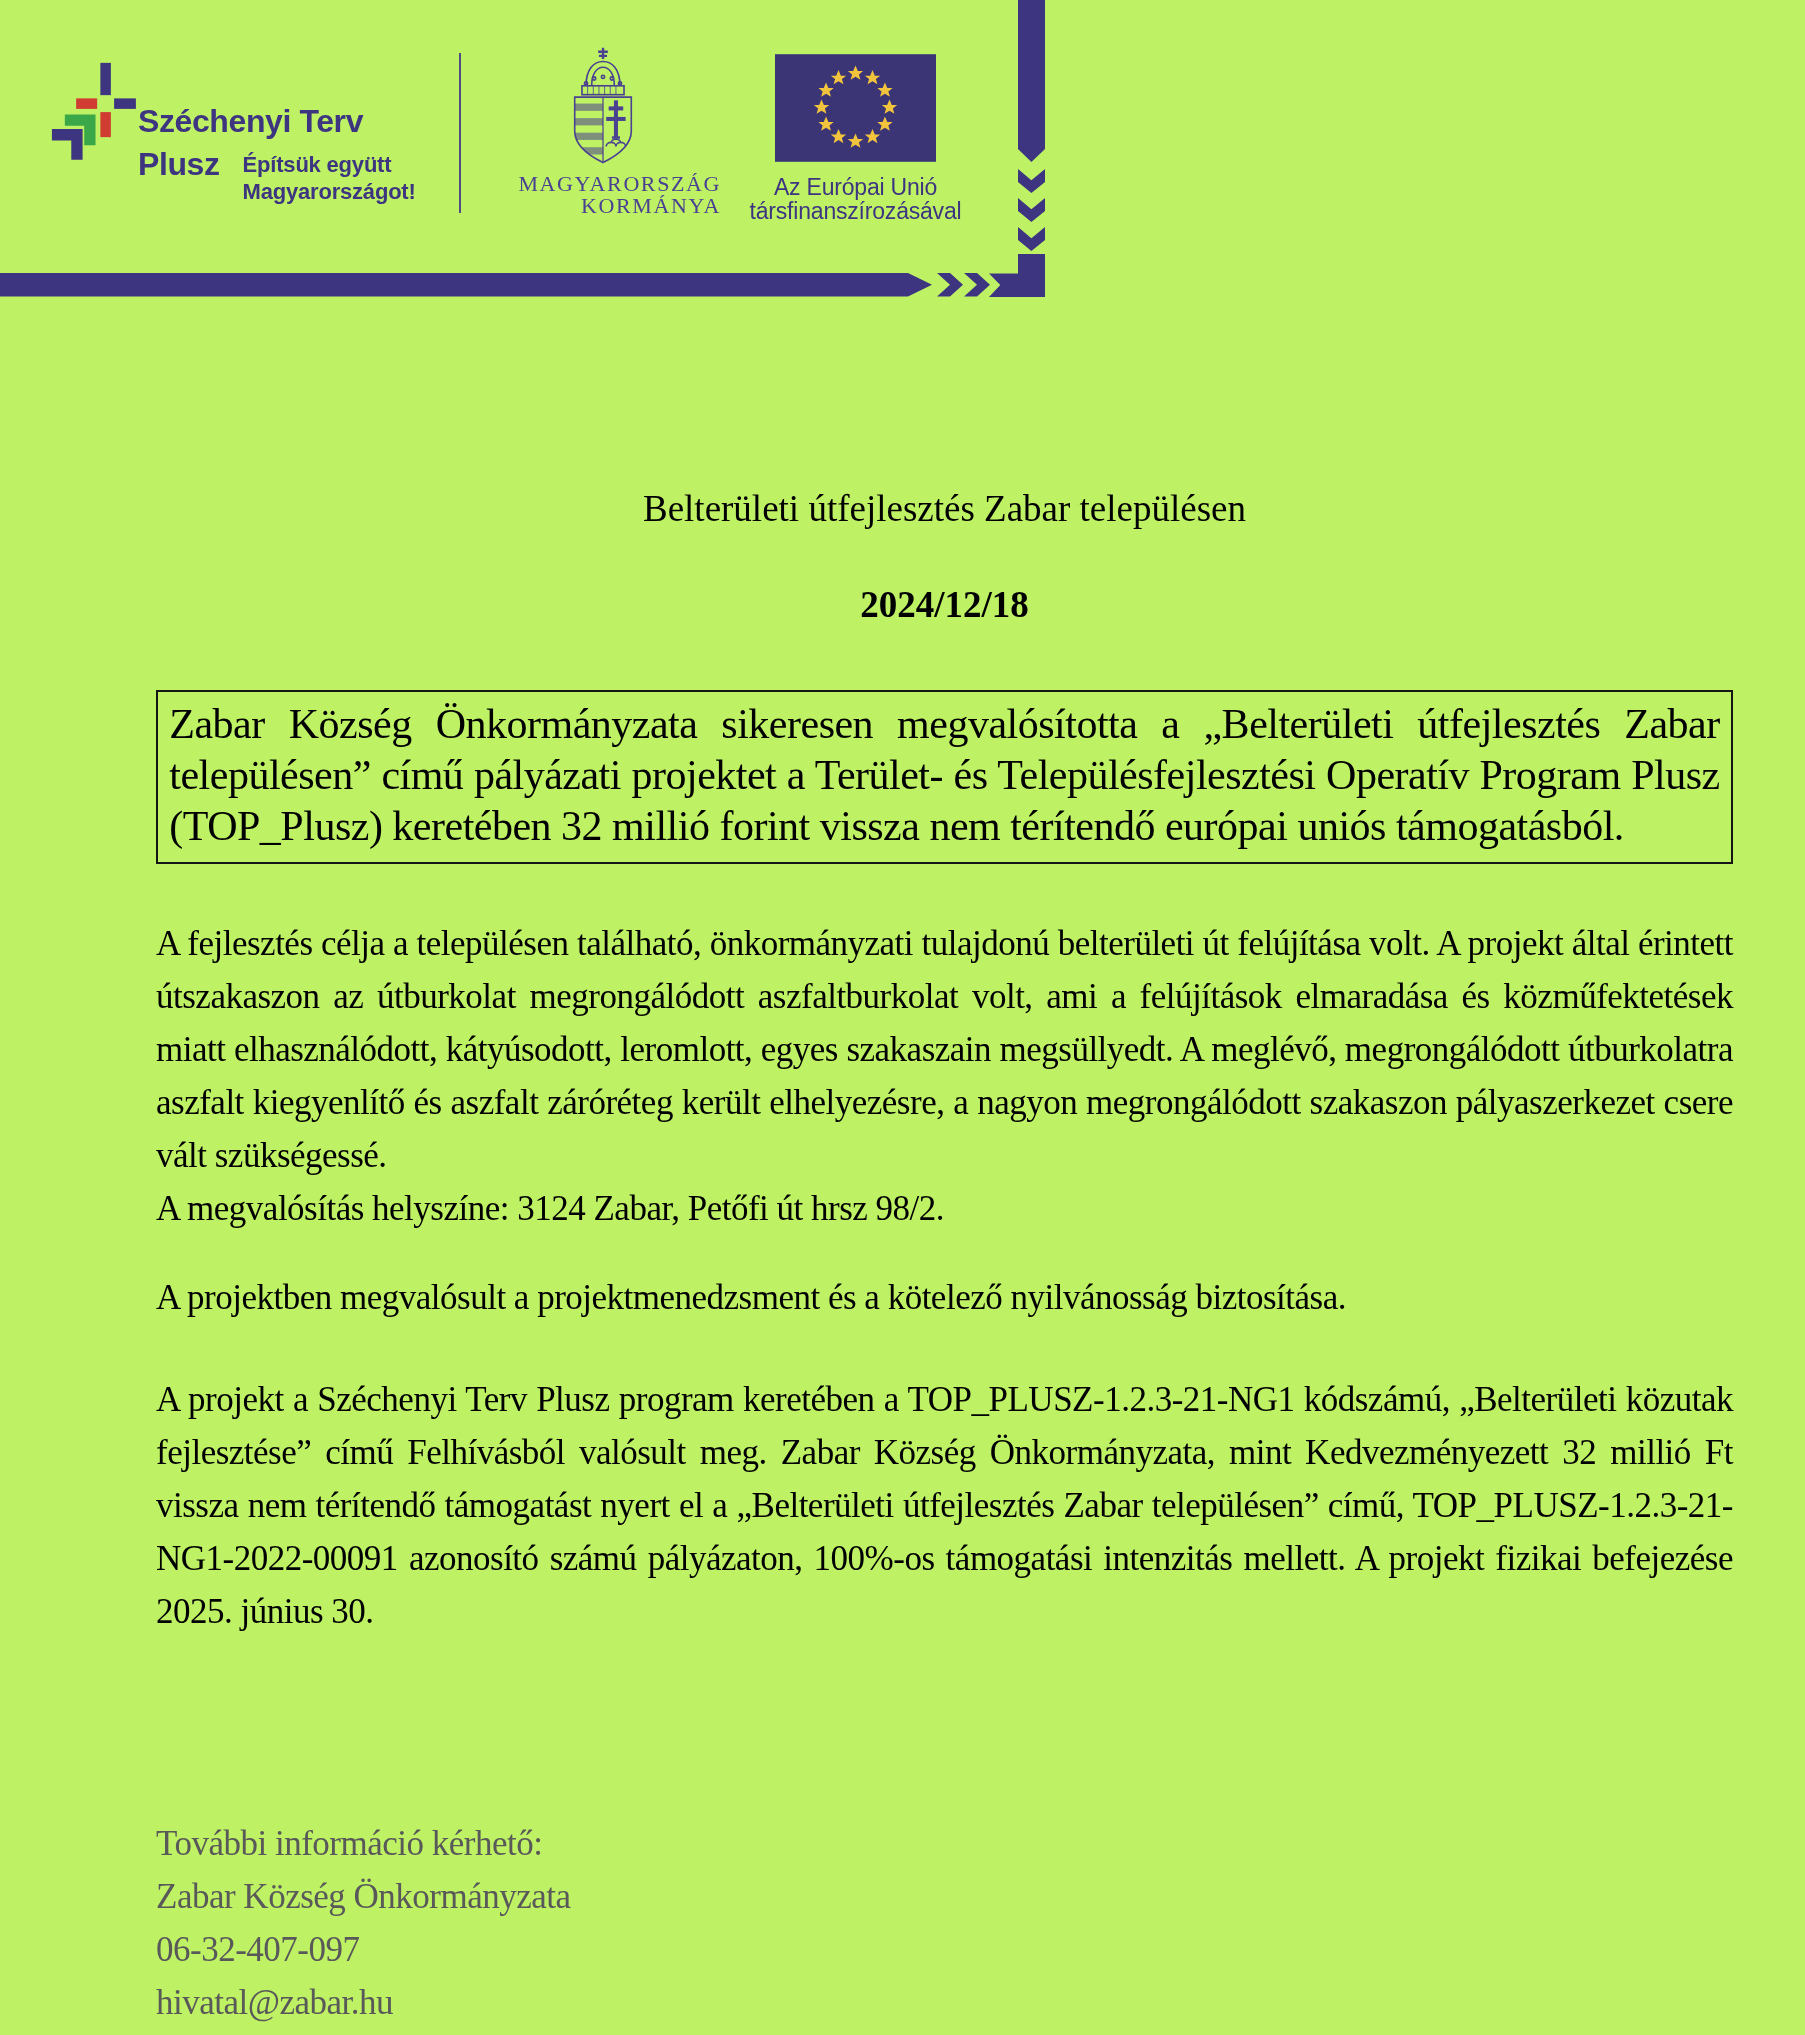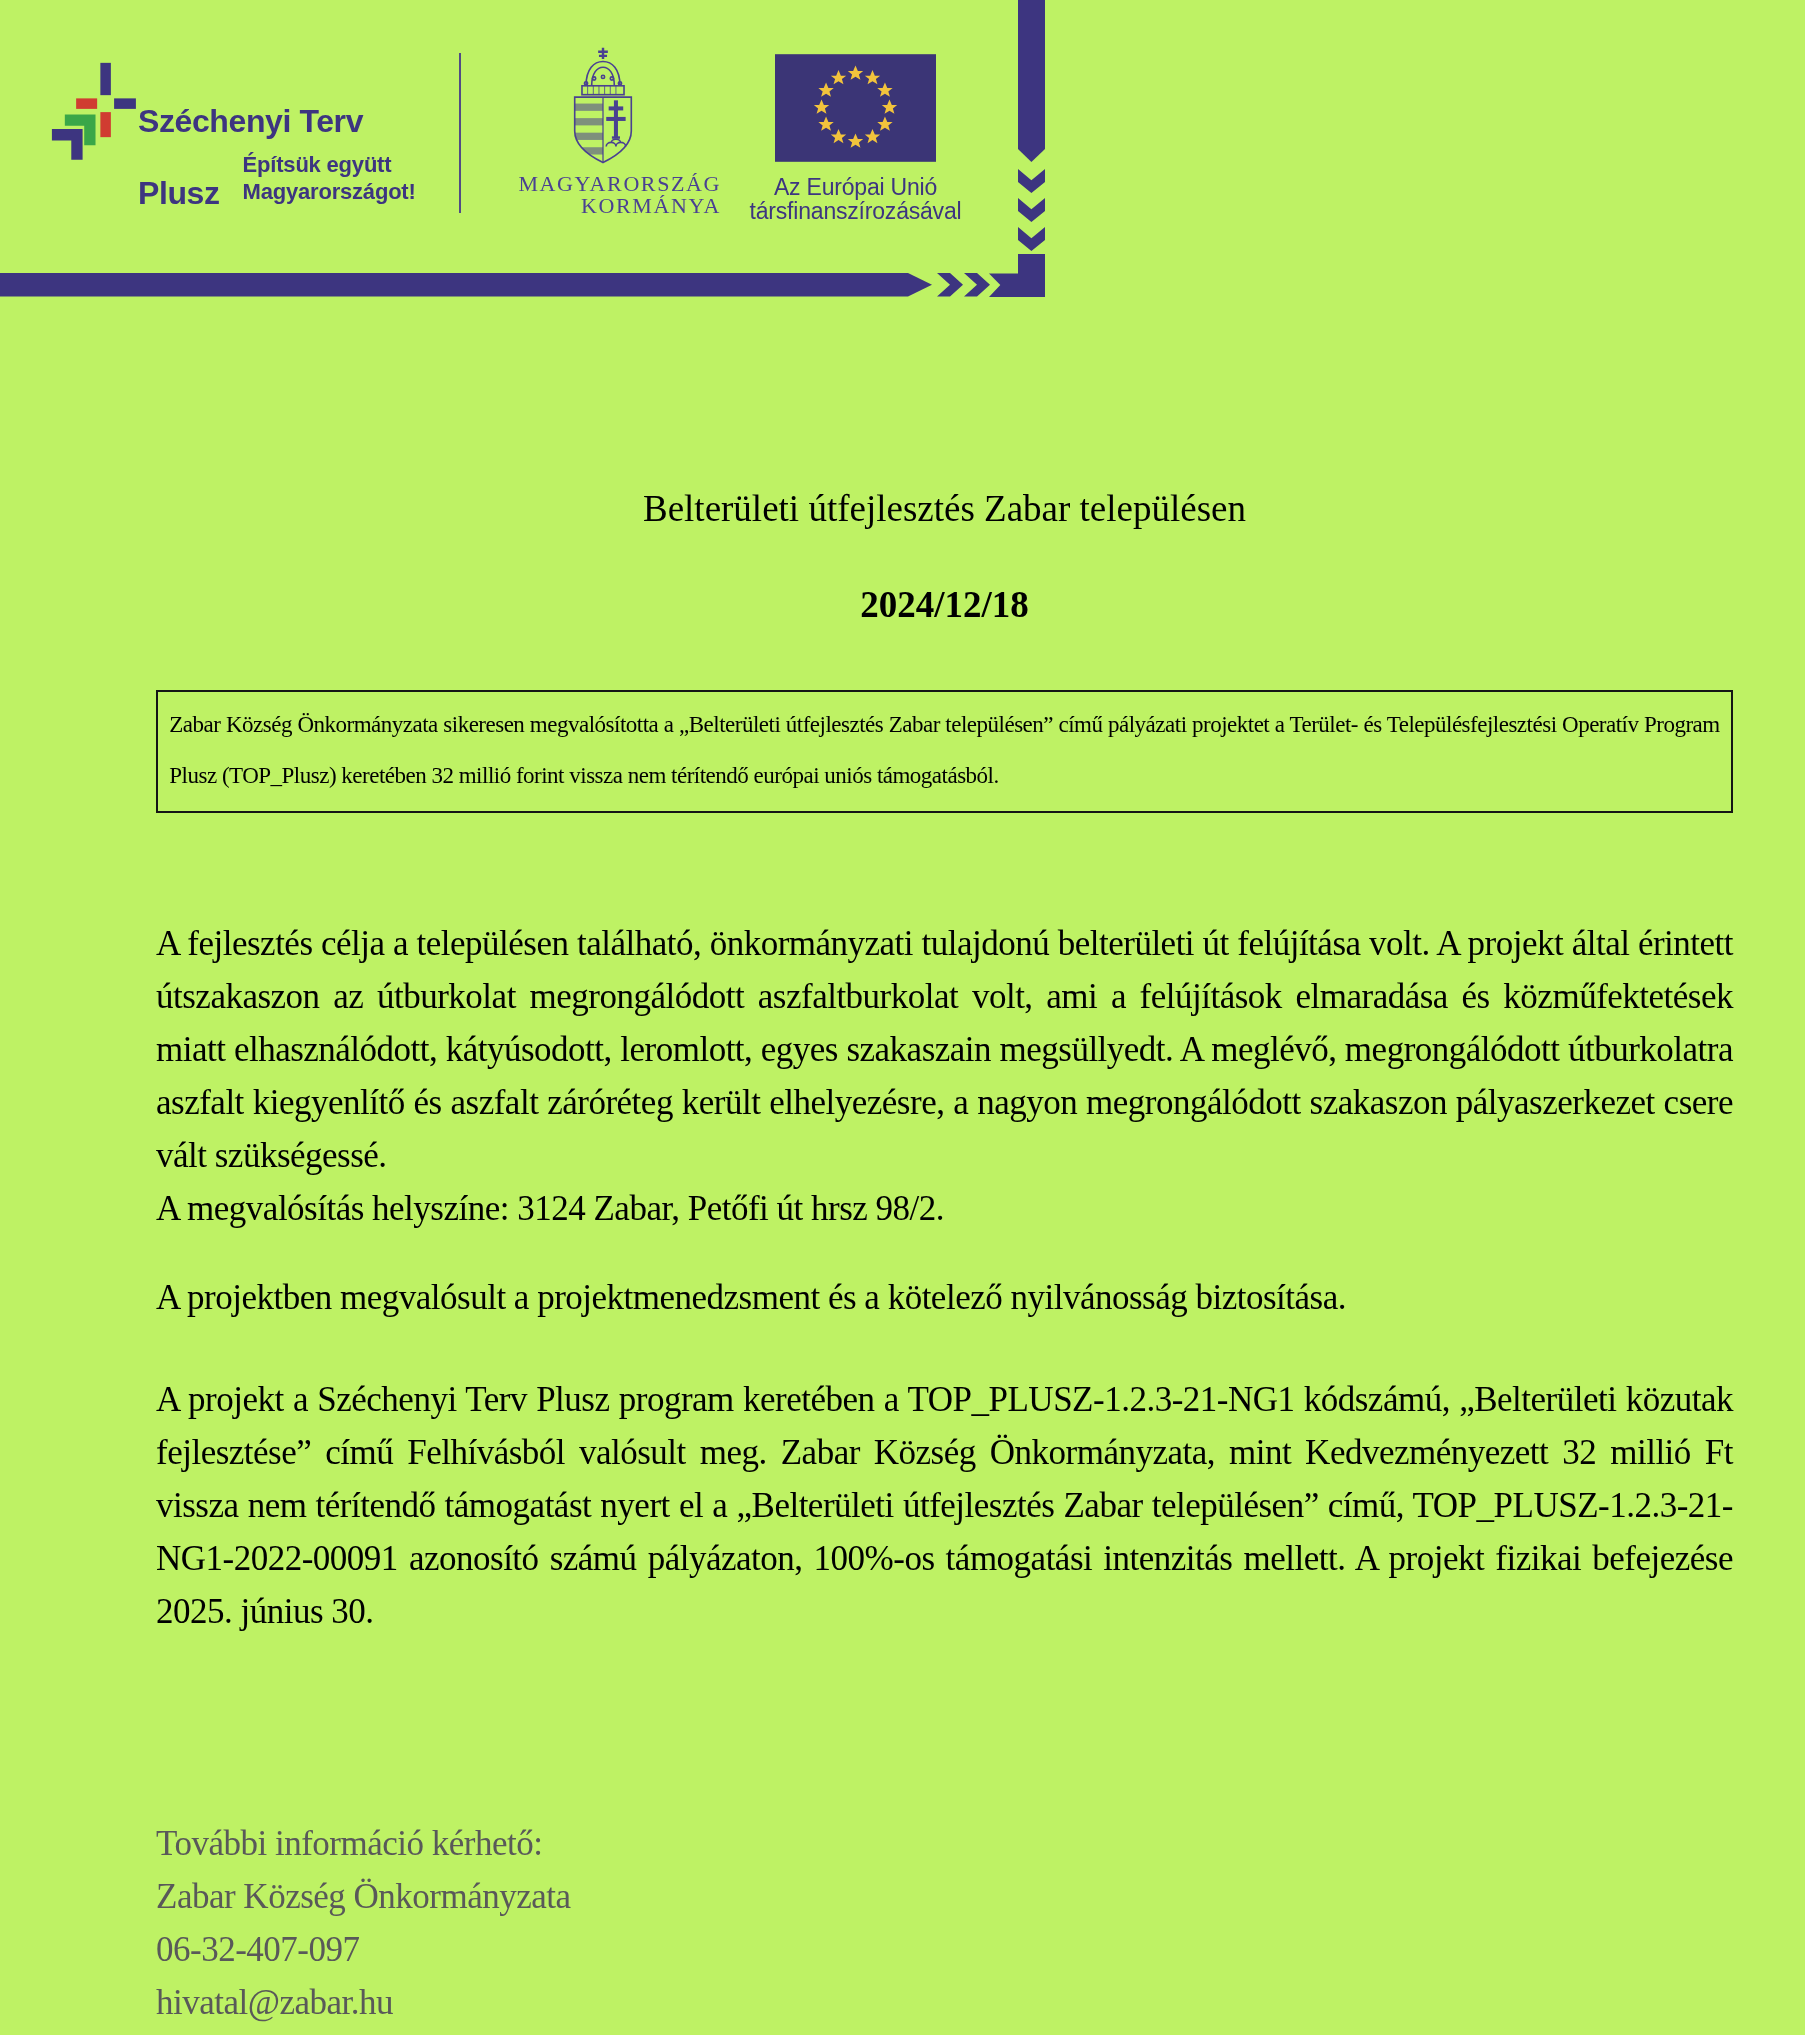--- a/index.html
+++ b/index.html
@@ -16,21 +16,21 @@
   .navy { background:#3d3580; }
 
   .logo-mark { left:47px; top:58px; width:93px; height:105px; }
   .wordmark {
     left:138px; top:105px; width:340px;
     font-family:"Liberation Sans","DejaVu Sans",sans-serif;
     font-weight:bold; color:#3d3580; line-height:1;
   }
   .wordmark .wm1 { font-size:32px; letter-spacing:-0.4px; }
   .wordmark .wm-row { display:flex; align-items:flex-start; margin-top:10.5px; }
-  .wordmark .wm2 { font-size:32px; letter-spacing:-0.4px;margin-top:29px; }
+  .wordmark .wm2 { font-size:32px; letter-spacing:-0.4px; }
   .wordmark .tagline { font-size:22px; line-height:27.5px; margin-left:23px; margin-top:3.2px; letter-spacing:-0.2px; }
 
   .divider { left:459px; top:53px; width:2.4px; height:160px; background:#524c85; }
 
   .emblem-svg { left:565px; top:45px; }
   .gov-label {
     left:486px; top:173px; width:235px;
     text-align:right; color:#4a4191;
     font-size:22px; line-height:22px; letter-spacing:1.6px;
   }
@@ -59,21 +59,21 @@
   
   .doc-title { left:156px; top:409px; width:1577px; text-align:center;
     font-size:39px; font-weight:bold; line-height:44px; }
   .doc-subtitle { left:156px; top:488px; width:1577px; text-align:center;
     font-size:37px; line-height:42px; }
   .doc-date { left:156px; top:584px; width:1577px; text-align:center;
     font-size:37px; font-weight:bold; line-height:42px; }
 
   .lead-box { left:156px; top:690px; width:1577px; box-sizing:border-box;
     border:2.4px solid #151515; padding:7.3px 11.3px 9.7px 11.3px; }
-  .lead-box p { margin:0; font-size:23px; line-height:51px;
+  .lead-box p { margin:0; font-size:42px; line-height:51px;
     letter-spacing:-0.5px; text-align:justify; }
 
   .body-flow { left:156px; top:917px; width:1577px; }
   .body-flow p { margin:0; font-size:35px; line-height:53px; letter-spacing:-0.5px; }
   .body-flow p.just { text-align:justify; }
   .body-flow p.gap-a { margin-top:36px; }
   .body-flow p.gap-b { margin-top:49px; }
 
   .contact { left:156px; top:1817px; width:1577px; color:#595959;
     font-size:35px; line-height:53px; letter-spacing:-0.5px; }

